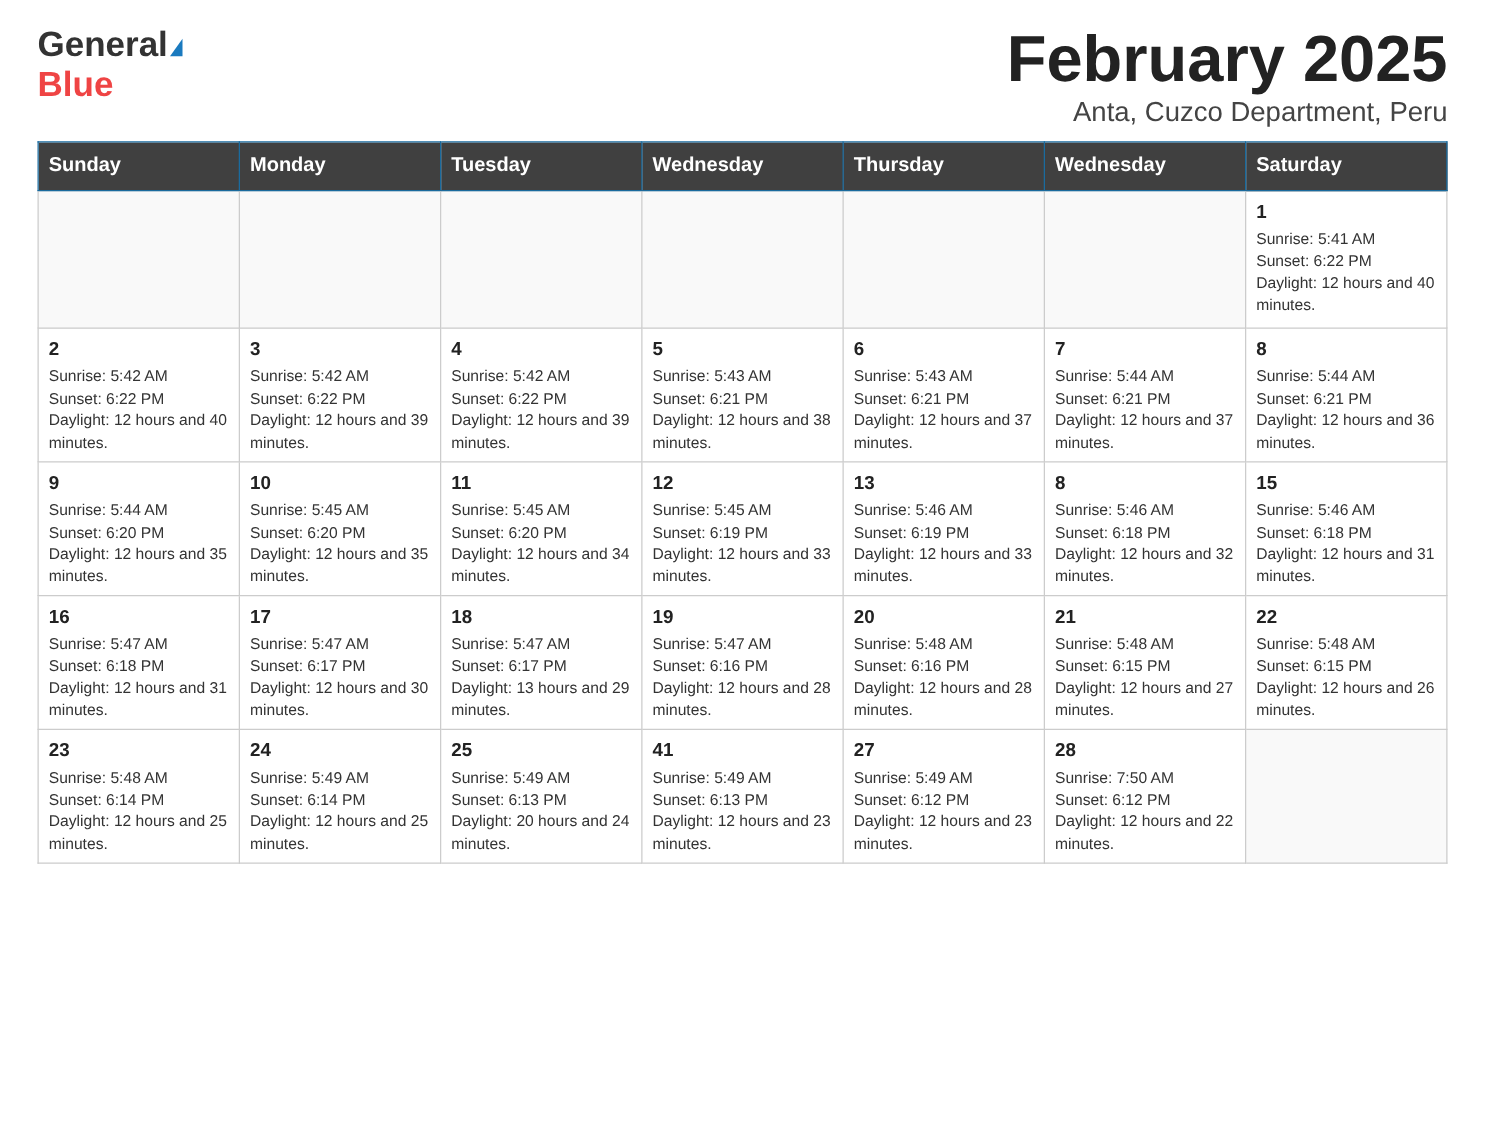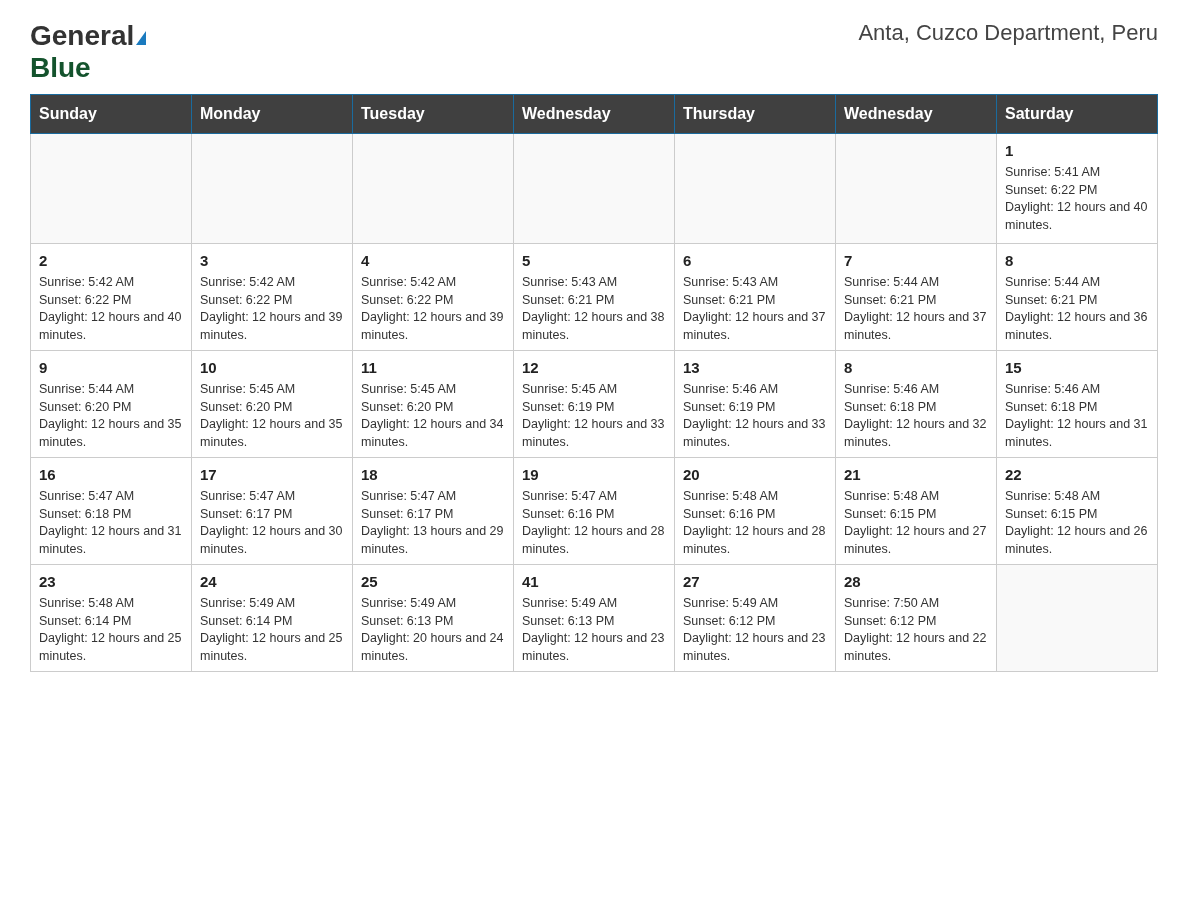--- a/index.html
+++ b/index.html
@@ -17,21 +17,21 @@
       margin-bottom: 10px;
       gap: 32px;
     }
     .logo {
       display: flex;
       flex-direction: column;
       font-size: 28px;
       font-weight: bold;
     }
     .logo-general { color: #333; }
-    .logo-blue { color: #14532d; }
+    .logo-blue { color: #ef4444; }
     .logo-triangle {
       display: inline-block;
       width: 0;
       height: 0;
       border-left: 10px solid transparent;
       border-right: 0px solid transparent;
       border-bottom: 14px solid #1a7abf;
       margin-left: 2px;
       vertical-align: middle;
     }
@@ -95,20 +95,21 @@
 <body>
 
 <div class="header">
   <div class="logo">
     <div>
       <span class="logo-general">General</span><span class="logo-triangle"></span>
     </div>
     <div class="logo-blue">Blue</div>
   </div>
   <div class="title-section">
+    <h1>February 2025</h1>
     <h2>Anta, Cuzco Department, Peru</h2>
   </div>
 </div>
 
 <table class="calendar">
   <thead>
     <tr>
     <th>Sunday</th>
         <th>Monday</th>
         <th>Tuesday</th>

